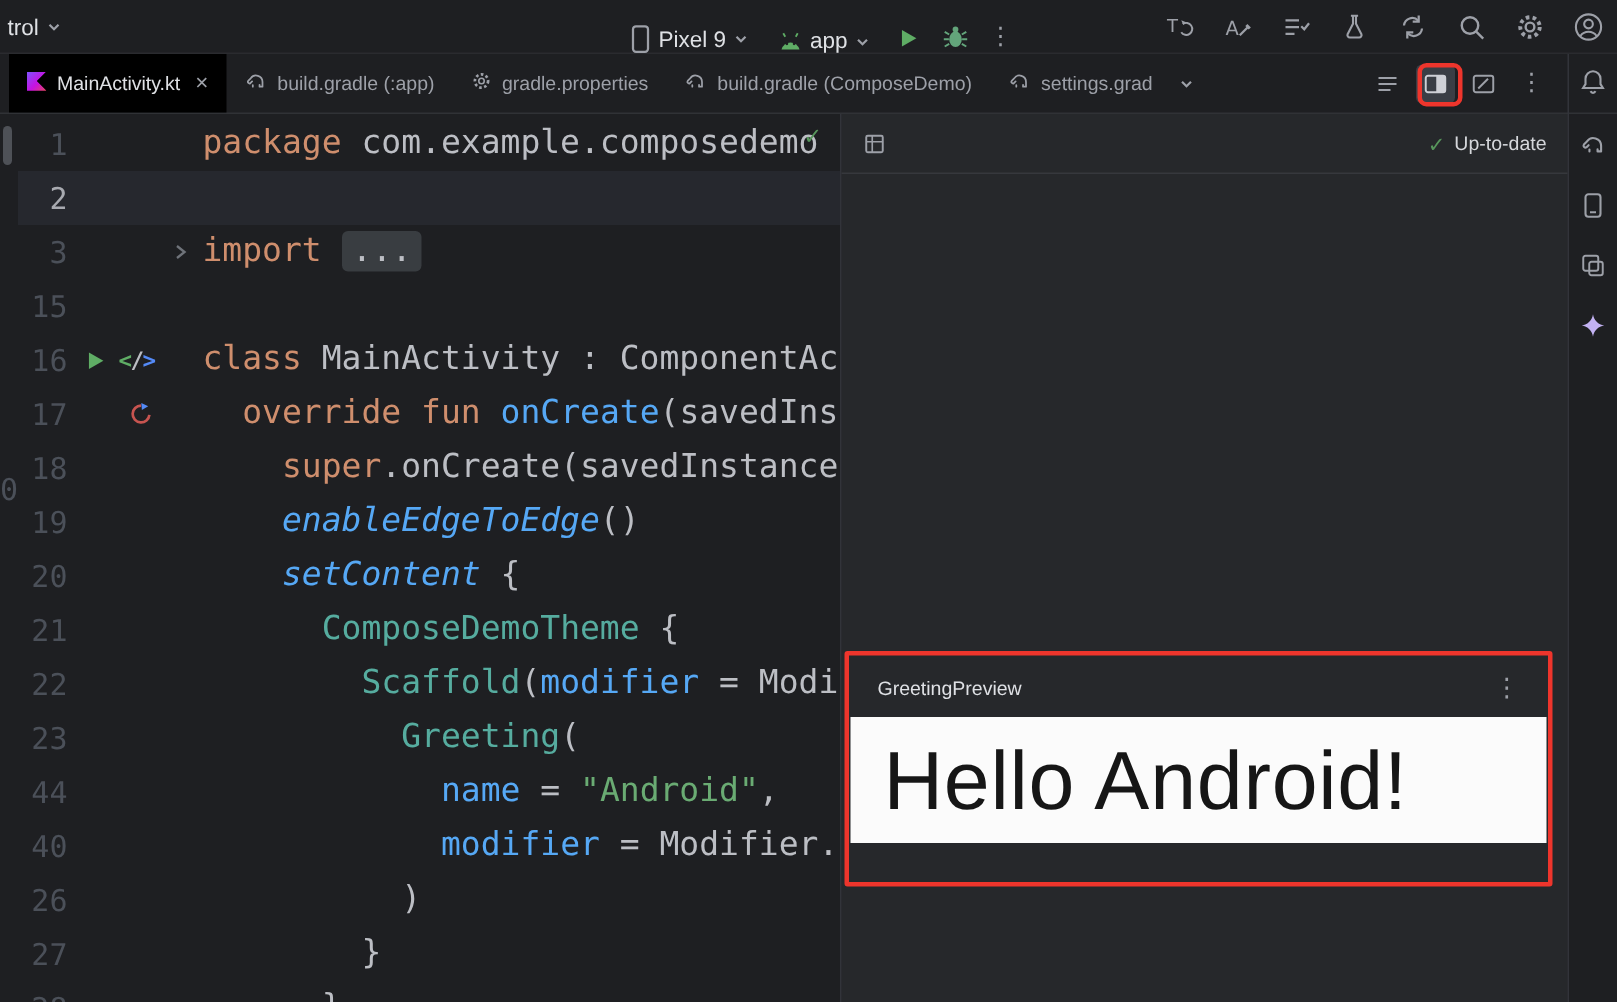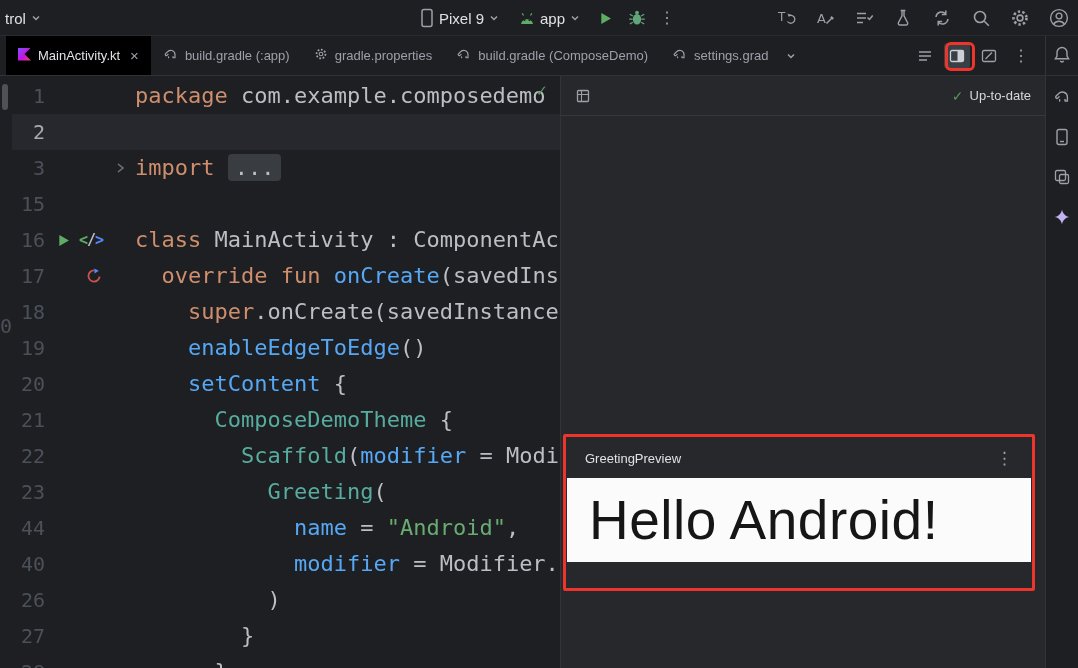--- a/index.html
+++ b/index.html
@@ -2,21 +2,21 @@
 <html><head>
 <meta charset="utf-8">
 <style>
   *{margin:0;padding:0;box-sizing:border-box}
   html,body{width:1078px;height:668px;overflow:hidden}
   body{background:#1E1F22;font-family:"Liberation Sans",sans-serif;color:#DFE1E5;position:relative}
 
   
   .topbar{position:absolute;left:0;top:0;width:1078px;height:36px;background:#1E1F22;border-bottom:1px solid #2A2B2F}
   .tb-left{position:absolute;left:0;top:0;height:36px;display:flex;align-items:center;gap:4px;padding-left:5px;font-size:13px}
-  .tb-center{position:absolute;left:420px;top:0;height:36px;display:flex;align-items:center}
+  .tb-center{position:absolute;left:420px;top:0;height:36px;display:flex;align-items:flex-end}
   .widget{display:flex;align-items:center;gap:5px;font-size:15px;color:#DFE1E5}
   .tb-right{position:absolute;right:8px;top:0;height:36px;display:flex;align-items:center;gap:17px}
   .ibtn{width:22px;height:22px;display:flex;align-items:center;justify-content:center}
   .vdots{font-size:16px;color:#9DA0A8;line-height:1}
 
   
   .tabbar{position:absolute;left:0;top:36px;width:1078px;height:40px;background:#1E1F22;border-bottom:1px solid #303236}
   .tabs{position:absolute;left:6px;top:0;height:39px;display:flex;align-items:stretch}
   .tab{display:flex;align-items:center;gap:7px;padding:0 12px;font-size:13px;color:#9DA0A8;white-space:nowrap}
   .tab.active{color:#DFE1E5;background:#000000}
@@ -46,21 +46,21 @@
   .cl.current .ln{color:#A8AAB0}
   .gicons{position:absolute;left:44px;top:0;height:36px;width:76px;display:flex;align-items:center;gap:8px}
   .gicons.center{justify-content:center}
   .gic{display:flex;align-items:center}
   .compose-gut{font-size:15px;font-weight:bold;letter-spacing:-1px;font-family:"DejaVu Sans Mono",monospace}
   .fold-arrow{position:absolute;left:102px;top:0;height:36px;display:flex;align-items:center}
   .code{position:absolute;left:123px;top:0;white-space:pre;color:#BCBEC4}
   .t-kw{color:#CF8E6D}
   .t-pl{color:#BCBEC4}
   .t-fn{color:#56A8F5}
-  .t-fni{color:#56A8F5;}
+  .t-fni{color:#56A8F5;font-style:italic}
   .t-comp{color:#56AC9F}
   .t-str{color:#6AAB73}
   .t-arg{color:#56A8F5}
   .t-chip{background:#393D41;border-radius:4px;padding:1px 7px;color:#BCBEC4}
   .inspect{position:absolute;top:6px;right:12px;color:#57965C;font-size:15px;font-family:"Liberation Sans",sans-serif}
 
   
   .preview{position:absolute;left:561px;top:76px;width:484px;height:592px;background:#26282B}
   .pv-header{position:absolute;left:0;top:0;width:100%;height:40px;border-bottom:1px solid #36383D;display:flex;align-items:center;padding:0 14px}
   .pv-status{margin-left:auto;display:flex;align-items:center;gap:6px;font-size:13px;color:#D5D7DB}

